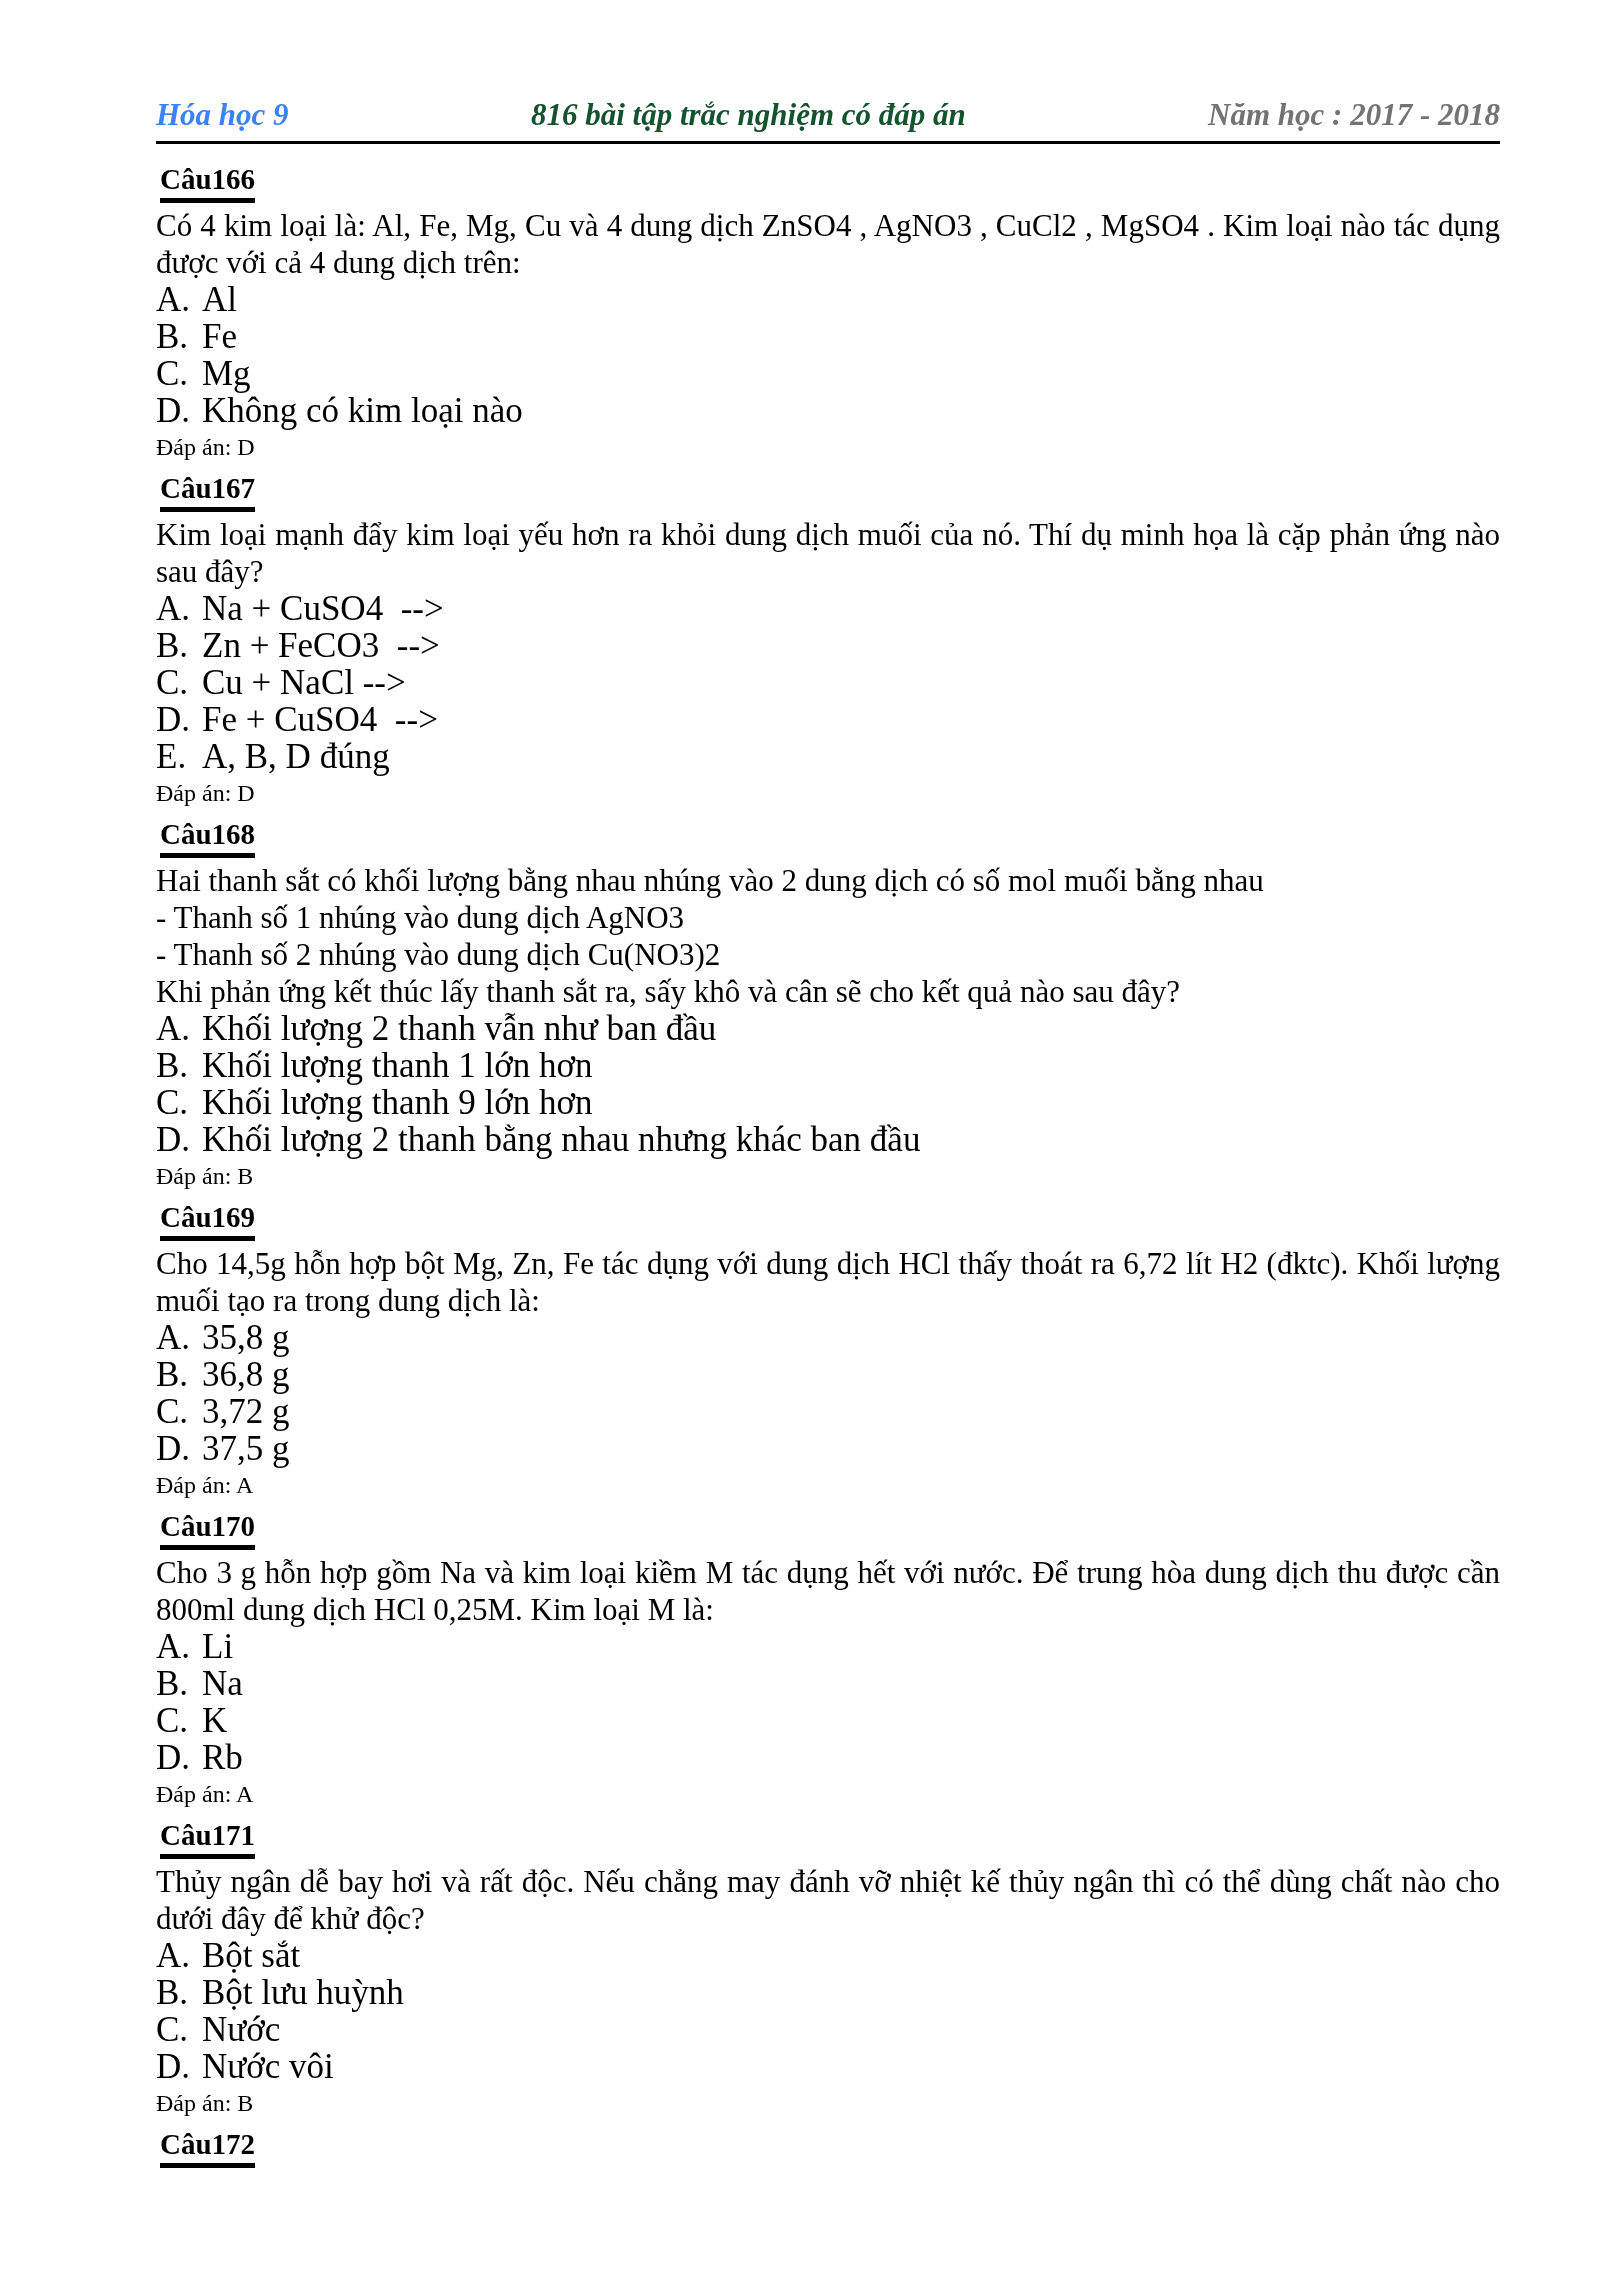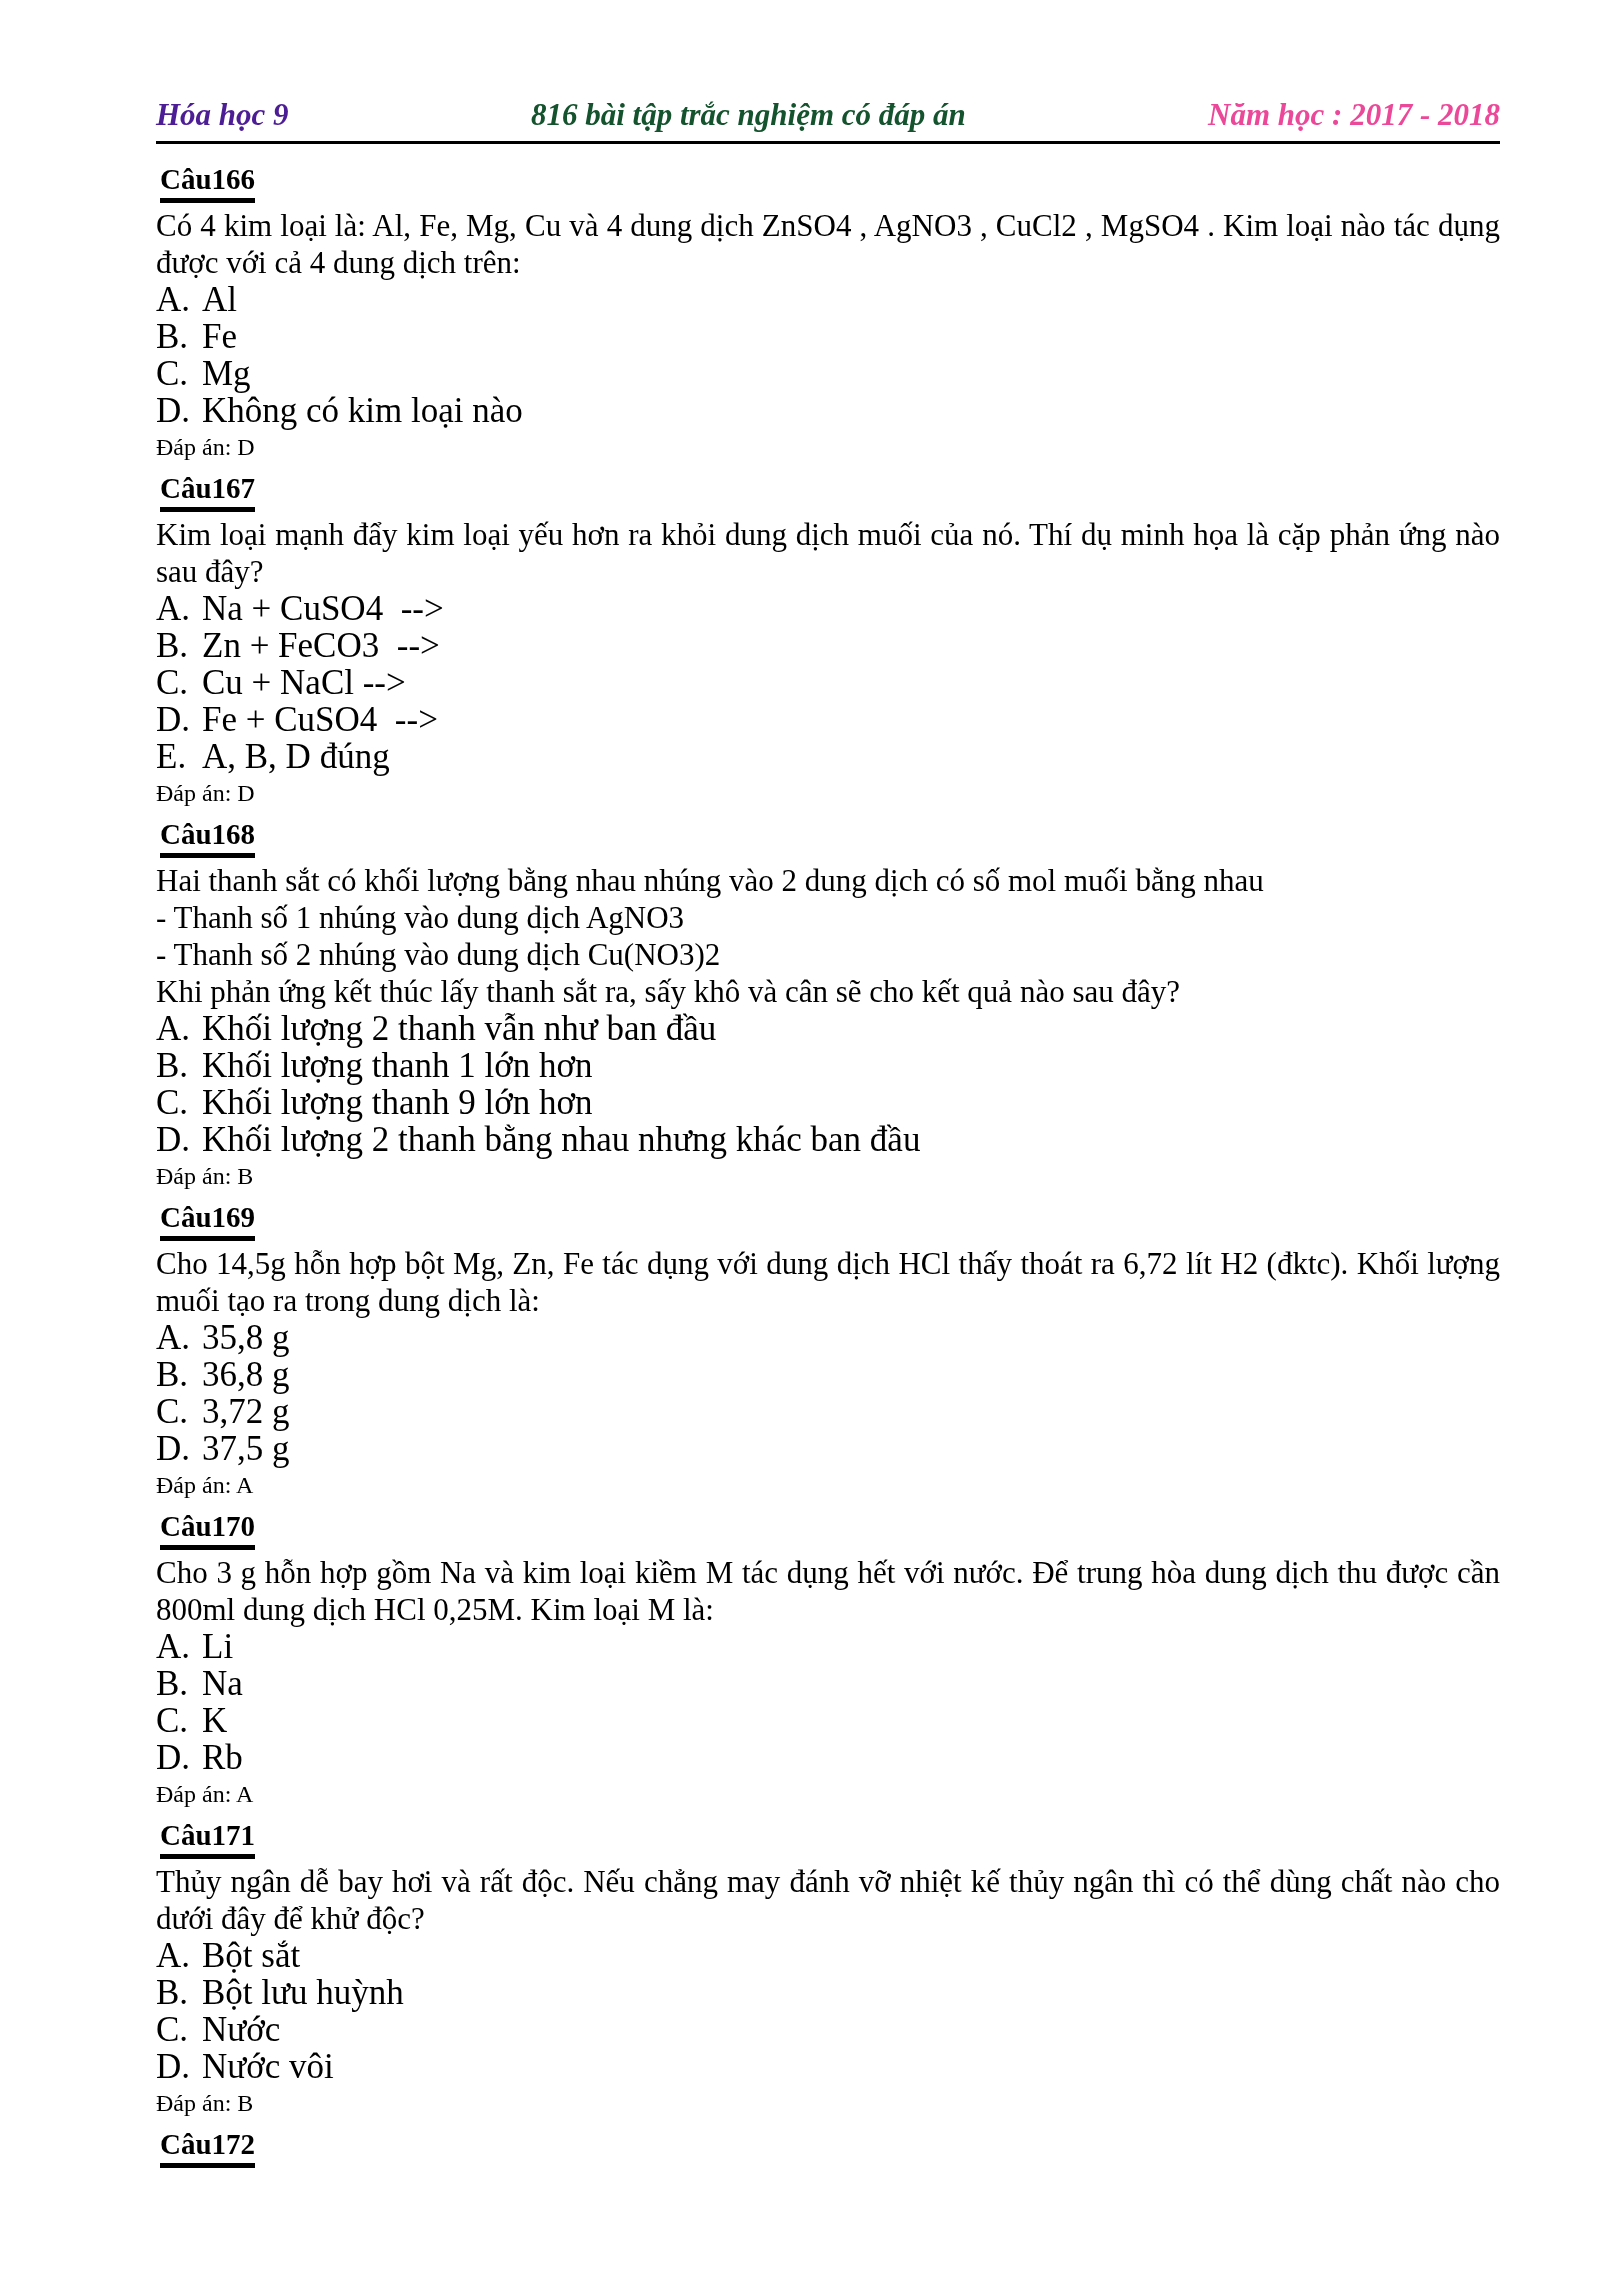--- a/index.html
+++ b/index.html
@@ -36,23 +36,23 @@
   .ans{
     margin:0;font-size:24px;line-height:37px;
   }
 </style>
 </head>
 <body>
 
 <div class="page">
 
   <div class="header" style="color: rgb(27, 118, 190);">
-    <span class="h-left" style="color: #4c1d95; text-align: center;">Hóa học 9</span>
+    <span class="h-left" style="color: #3b82f6; text-align: center;">Hóa học 9</span>
     <span class="h-center" style="color: #14532d;">816 bài tập trắc nghiệm có đáp án</span>
-    <span class="h-right" style="color: #ec4899;">Năm học : 2017 - 2018</span>
+    <span class="h-right" style="color: #737373;">Năm học : 2017 - 2018</span>
   </div>
 
   <div class="content">
 
     <h2 class="q-heading"><span class="hd">Câu166</span></h2>
     <p class="para">Có 4 kim loại là: Al, Fe, Mg, Cu và 4 dung dịch ZnSO4 , AgNO3 , CuCl2 , MgSO4 . Kim loại nào tác dụng được với cả 4 dung dịch trên:</p>
     <div class="opt">
       <span class="opt-letter">A.</span>
       <span class="opt-text">Al</span>
     </div>

